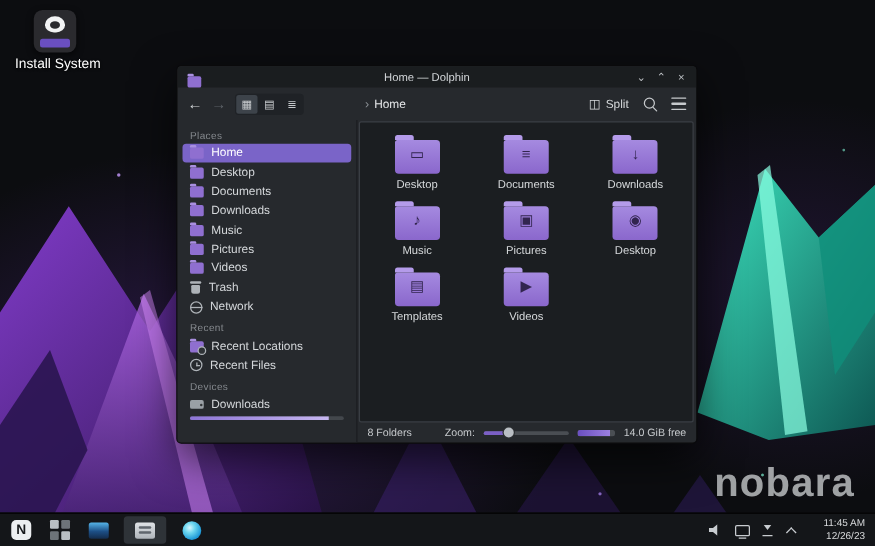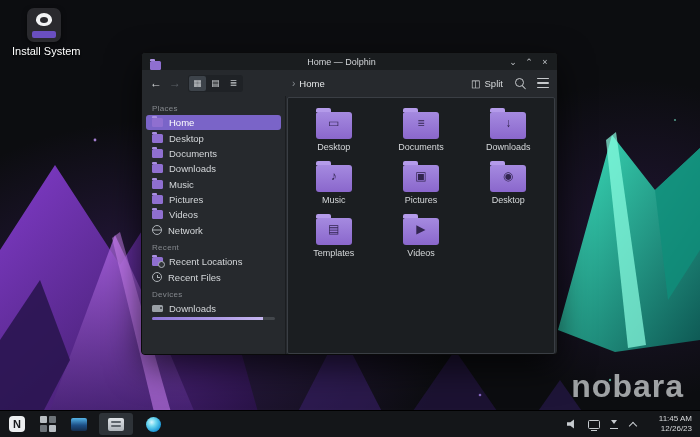--- a/index.html
+++ b/index.html
@@ -275,20 +275,24 @@
           <span>Music</span>
         </div>
         <div class="s-item">
           <span class="mini-folder"></span>
           <span>Pictures</span>
         </div>
         <div class="s-item">
           <span class="mini-folder"></span>
           <span>Videos</span>
         </div>
+        <div class="s-item">
+          <span class="ico-trash"></span>
+          <span>Trash</span>
+        </div>
 
         <div class="s-item">
           <span class="ico-globe"></span>
           <span>Network</span>
         </div>
 
         <div class="s-header">Recent</div>
         <div class="s-item">
           <span class="mini-folder with-clock"></span>
           <span>Recent Locations</span>
@@ -358,20 +362,33 @@
             <div class="cell-label">Templates</div>
           </div>
           <div class="cell">
             <div class="folder">
               <span class="emblem">▶</span>
             </div>
             <div class="cell-label">Videos</div>
           </div>
         </div>
 
+        <div class="statusbar">
+          <span>8 Folders</span>
+          <span class="sb-flex"></span>
+          <span>Zoom:</span>
+          <span class="zoom-slider">
+            <i class="zoom-fill"></i>
+            <i class="zoom-knob"></i>
+          </span>
+          <span class="free-bar">
+              <i></i>
+            </span>
+          <span>14.0 GiB free</span>
+        </div>
       </div>
 
     </div>
   </div>
 
   <div class="taskbar">
     <div class="tk-item">
       <span class="launcher-n">N</span>
     </div>
     <div class="tk-item">

